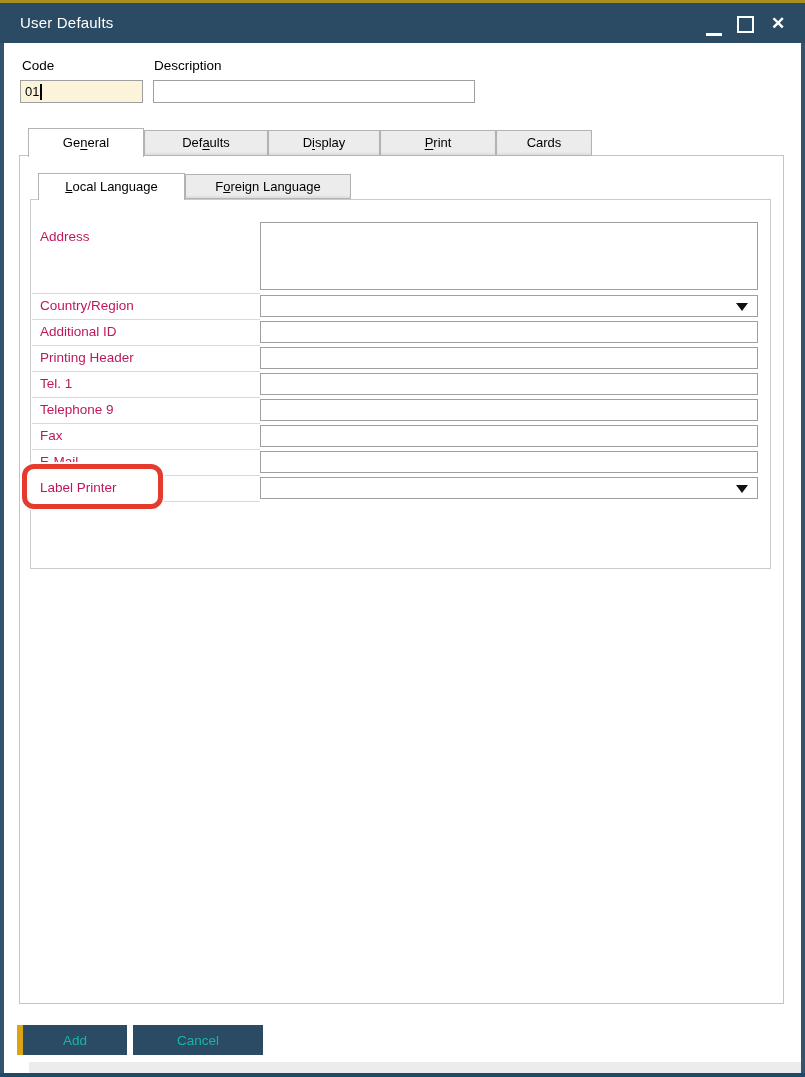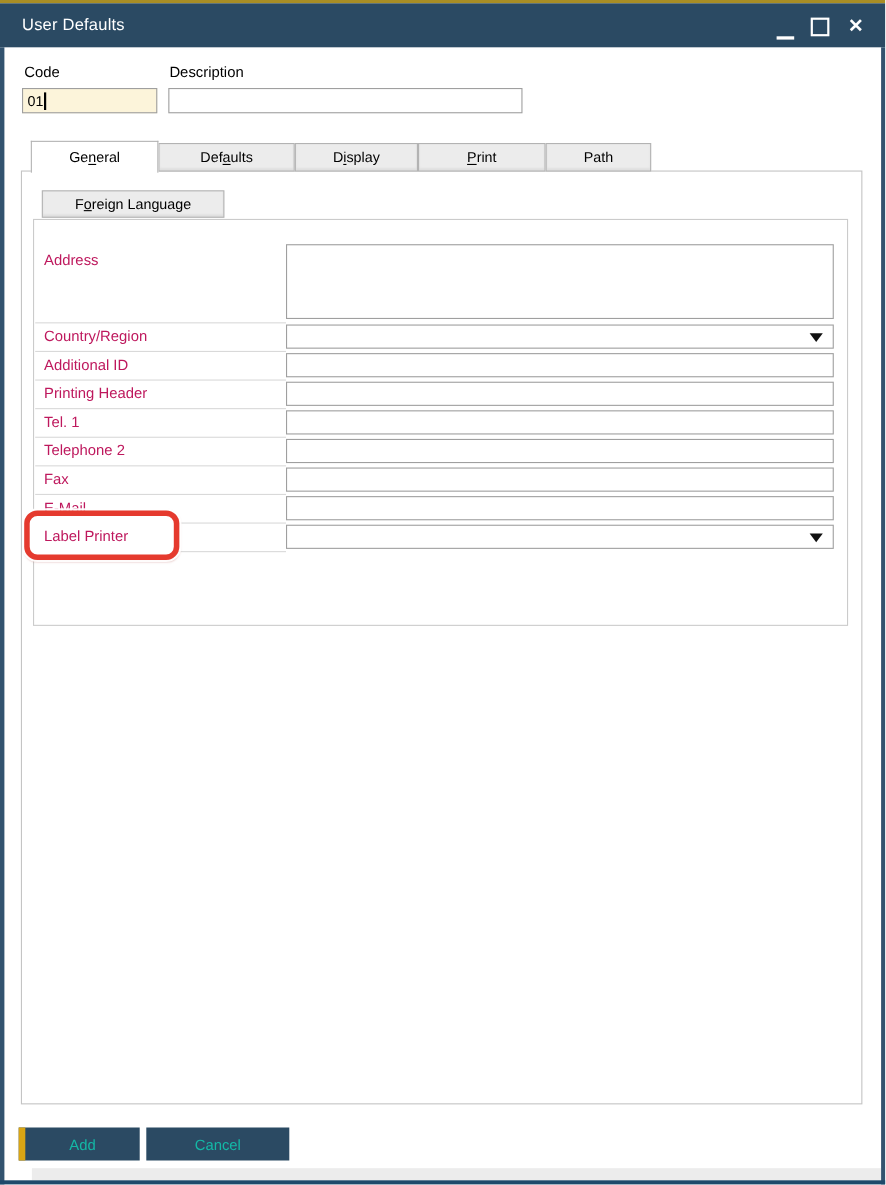--- a/index.html
+++ b/index.html
@@ -124,26 +124,27 @@
   <span class="caret"></span>
 
   <span class="field-label" style="left:154px; top:58px;">Description</span>
   <input class="tf" style="left: 153px; top: 80px; width: 322px; height: 23px;" readonly="" value="">
 
   <div class="tabs">
     <div class="tab active" style="width:116px;">Ge<u>n</u>eral</div>
     <div class="tab" style="width:124px;">Def<u>a</u>ults</div>
     <div class="tab" style="width:112px;">D<u>i</u>splay</div>
     <div class="tab" style="width:116px;"><u>P</u>rint</div>
-    <div class="tab" style="width:96px;">Path</div>
+    <div class="tab" style="width:96px;">Cards</div>
   </div>
 
   <div class="outer-panel"></div>
 
   <div class="subtabs">
+    <div class="subtab active" style="width:147px;"><u>L</u>ocal Language</div>
     <div class="subtab" style="width:166px;">F<u>o</u>reign Language</div>
   </div>
 
   <div class="sub-panel"></div>
 
   <span class="row-label" style="top:229px;">Address</span>
   <textarea class="addr-box" readonly="" style=""></textarea>
 
   <div class="sep" style="top:293px;"></div>
 
@@ -162,21 +163,21 @@
   <span class="row-label" style="top:350px;">Printing Header</span>
   <input class="tf row-input" style="top: 347px;" readonly="" value="">
 
   <div class="sep" style="top:371px;"></div>
 
   <span class="row-label" style="top:376px;">Tel. 1</span>
   <input class="tf row-input" style="top: 373px;" readonly="" value="">
 
   <div class="sep" style="top:397px;"></div>
 
-  <span class="row-label" style="top:402px;">Telephone 2</span>
+  <span class="row-label" style="top:402px;">Telephone 9</span>
   <input class="tf row-input" style="top: 399px;" readonly="" value="">
 
   <div class="sep" style="top:423px;"></div>
 
   <span class="row-label" style="top:428px;">Fax</span>
   <input class="tf row-input" style="top: 425px;" readonly="" value="">
 
   <div class="sep" style="top:449px;"></div>
 
   <span class="row-label email-label" style="top:454px;">E-Mail</span>

